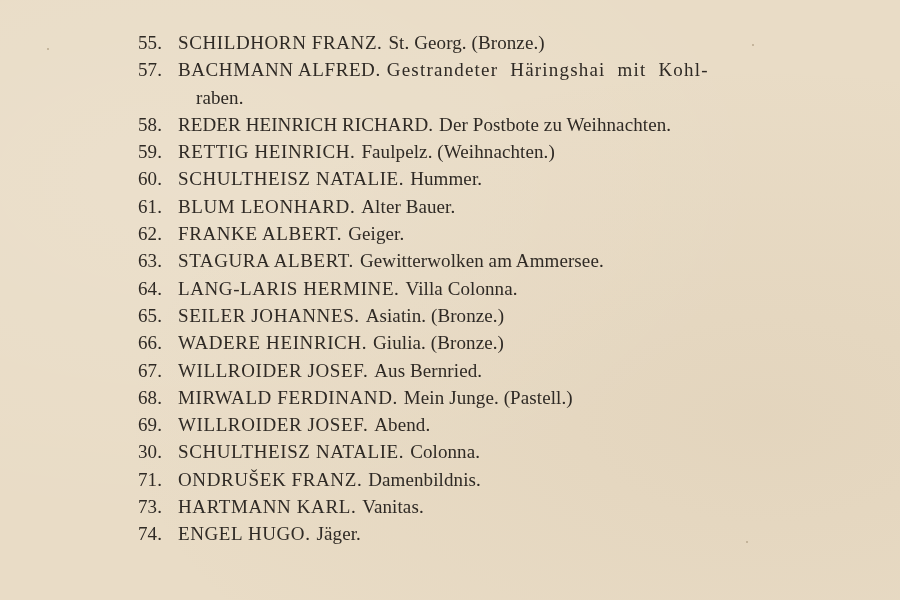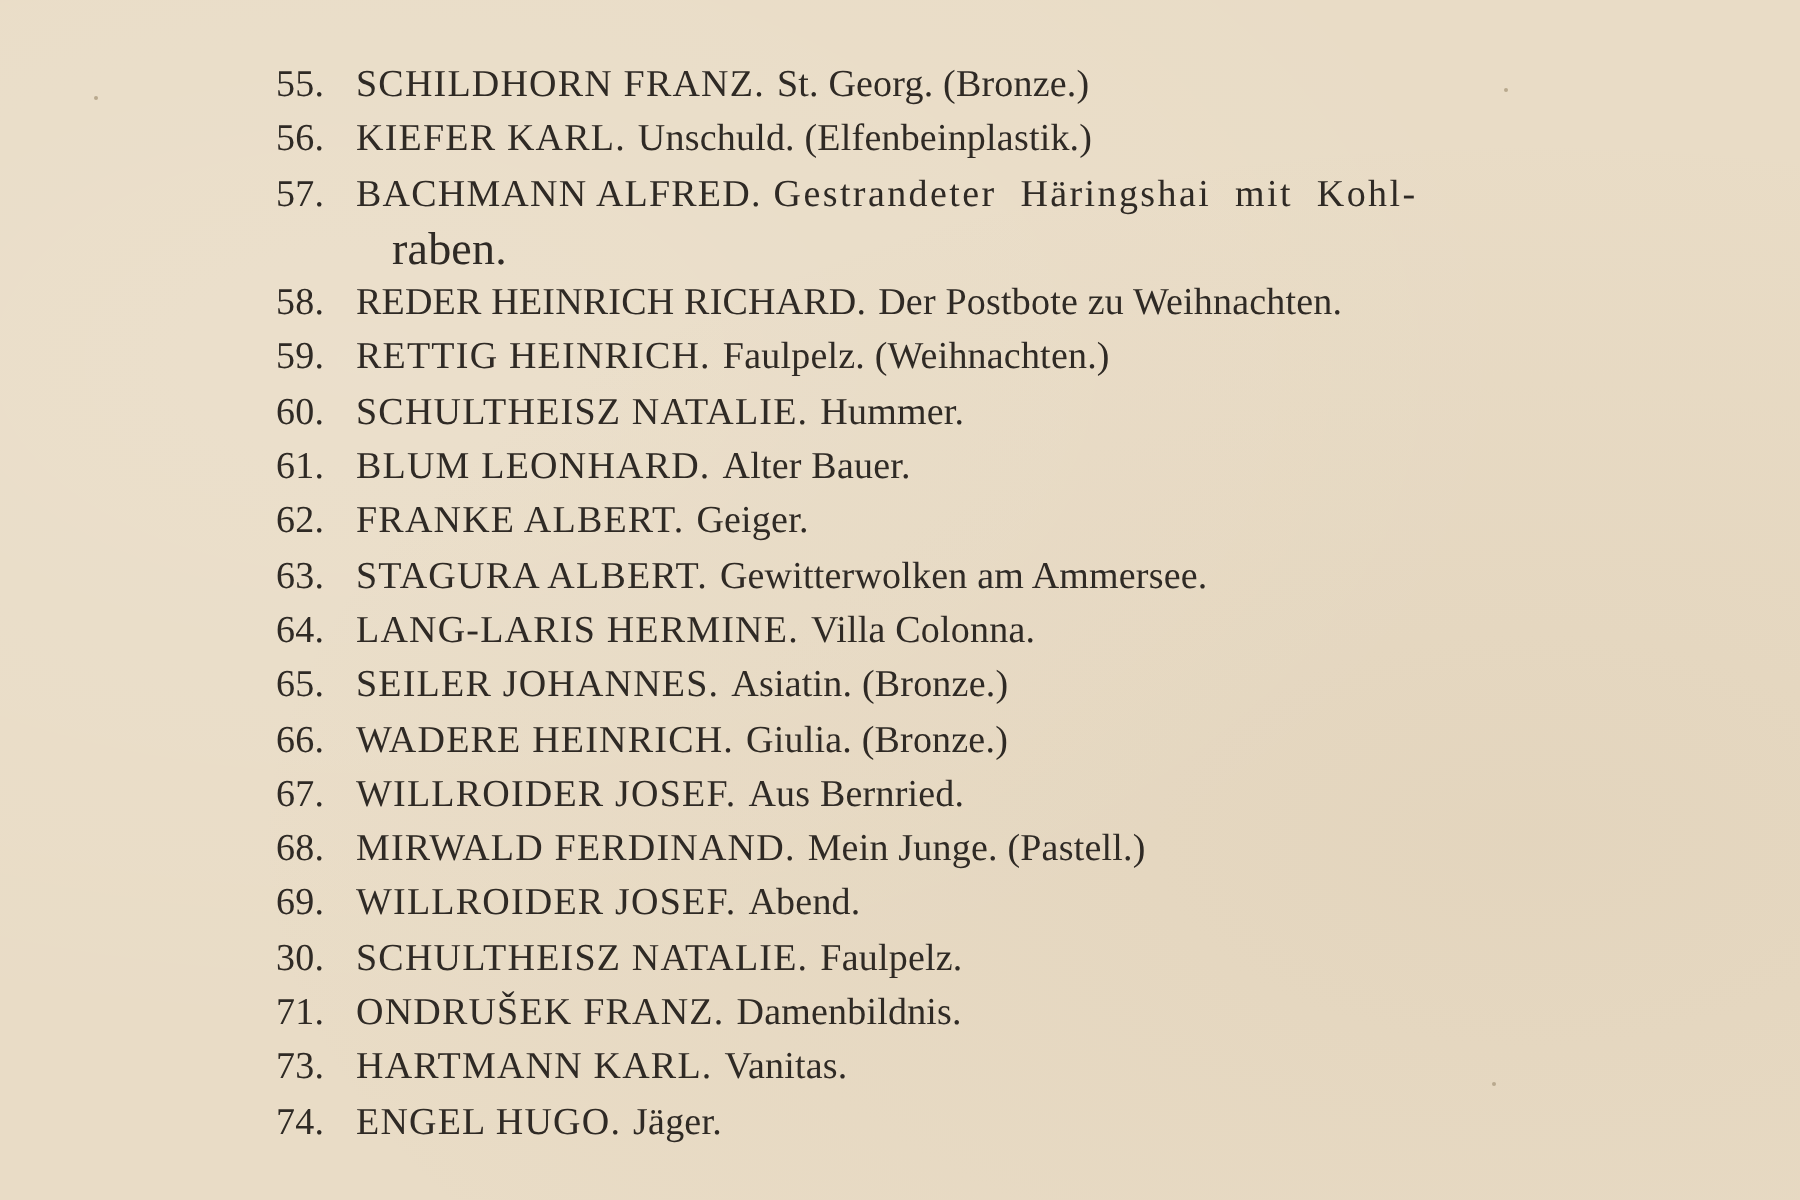--- a/index.html
+++ b/index.html
@@ -46,21 +46,21 @@
       width: 40px;
     }
     .entry .name {
       letter-spacing: 0.6px;
     }
     .entry .title {
       margin-left: 6px;
     }
     .cont {
       padding-left: 58px;
-      font-size: 23px;
+      font-size: 19px;
       line-height: 27.3px;
       white-space: nowrap;
     }
     .speck {
       position: absolute;
       width: 2px;
       height: 2px;
       background: #b9a98e;
       border-radius: 50%;
     }
@@ -69,23 +69,20 @@
 <body>
 
 <div class="page">
   <span class="speck" style="left:752px;top:44px;"></span>
   <span class="speck" style="left:47px;top:48px;"></span>
   <span class="speck" style="left:746px;top:541px;"></span>
 
   <ul class="list">
     <li class="entry">
       <span class="num">55.</span><span class="name">SCHILDHORN FRANZ.</span><span class="title">St. Georg. (Bronze.)</span>
-    </li>
-    <li class="entry">
-      <span class="num">56.</span><span class="name">KIEFER KARL.</span><span class="title">Unschuld. (Elfenbeinplastik.)</span>
     </li>
     <li class="entry">
       <span class="num">57.</span><span class="name">BACHMANN ALFRED.</span><span class="title" style="letter-spacing:1.2px;word-spacing:6px;text-align:center;">Gestrandeter Häringshai mit Kohl-</span>
       <div class="cont">raben.</div>
     </li>
     <li class="entry">
       <span class="num">58.</span><span class="name" style="letter-spacing:0.1px;margin-top:16px;">REDER HEINRICH RICHARD.</span><span class="title">Der Postbote zu Weihnachten.</span>
     </li>
     <li class="entry">
       <span class="num">59.</span><span class="name">RETTIG HEINRICH.</span><span class="title">Faulpelz. (Weihnachten.)</span>
@@ -114,21 +111,21 @@
     <li class="entry">
       <span class="num">67.</span><span class="name">WILLROIDER JOSEF.</span><span class="title">Aus Bernried.</span>
     </li>
     <li class="entry">
       <span class="num">68.</span><span class="name">MIRWALD FERDINAND.</span><span class="title">Mein Junge. (Pastell.)</span>
     </li>
     <li class="entry">
       <span class="num">69.</span><span class="name">WILLROIDER JOSEF.</span><span class="title">Abend.</span>
     </li>
     <li class="entry">
-      <span class="num">30.</span><span class="name">SCHULTHEISZ NATALIE.</span><span class="title">Faulpelz.</span>
+      <span class="num">30.</span><span class="name">SCHULTHEISZ NATALIE.</span><span class="title">Colonna.</span>
     </li>
     <li class="entry">
       <span class="num">71.</span><span class="name">ONDRUŠEK FRANZ.</span><span class="title">Damenbildnis.</span>
     </li>
     <li class="entry">
       <span class="num">73.</span><span class="name">HARTMANN KARL.</span><span class="title">Vanitas.</span>
     </li>
     <li class="entry">
       <span class="num">74.</span><span class="name">ENGEL HUGO.</span><span class="title">Jäger.</span>
     </li>

